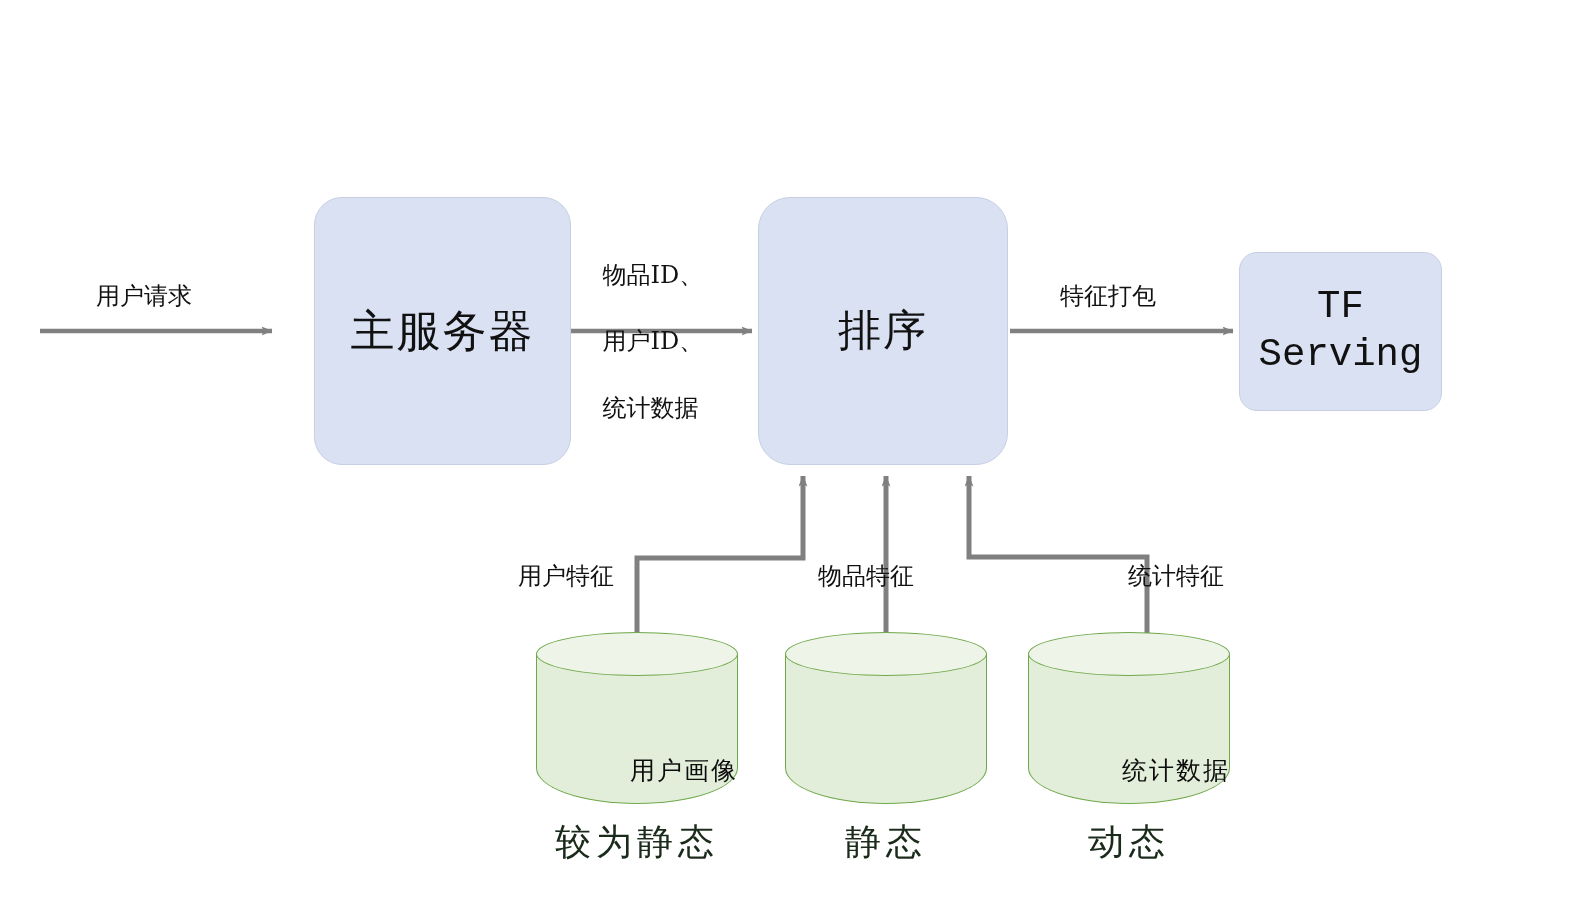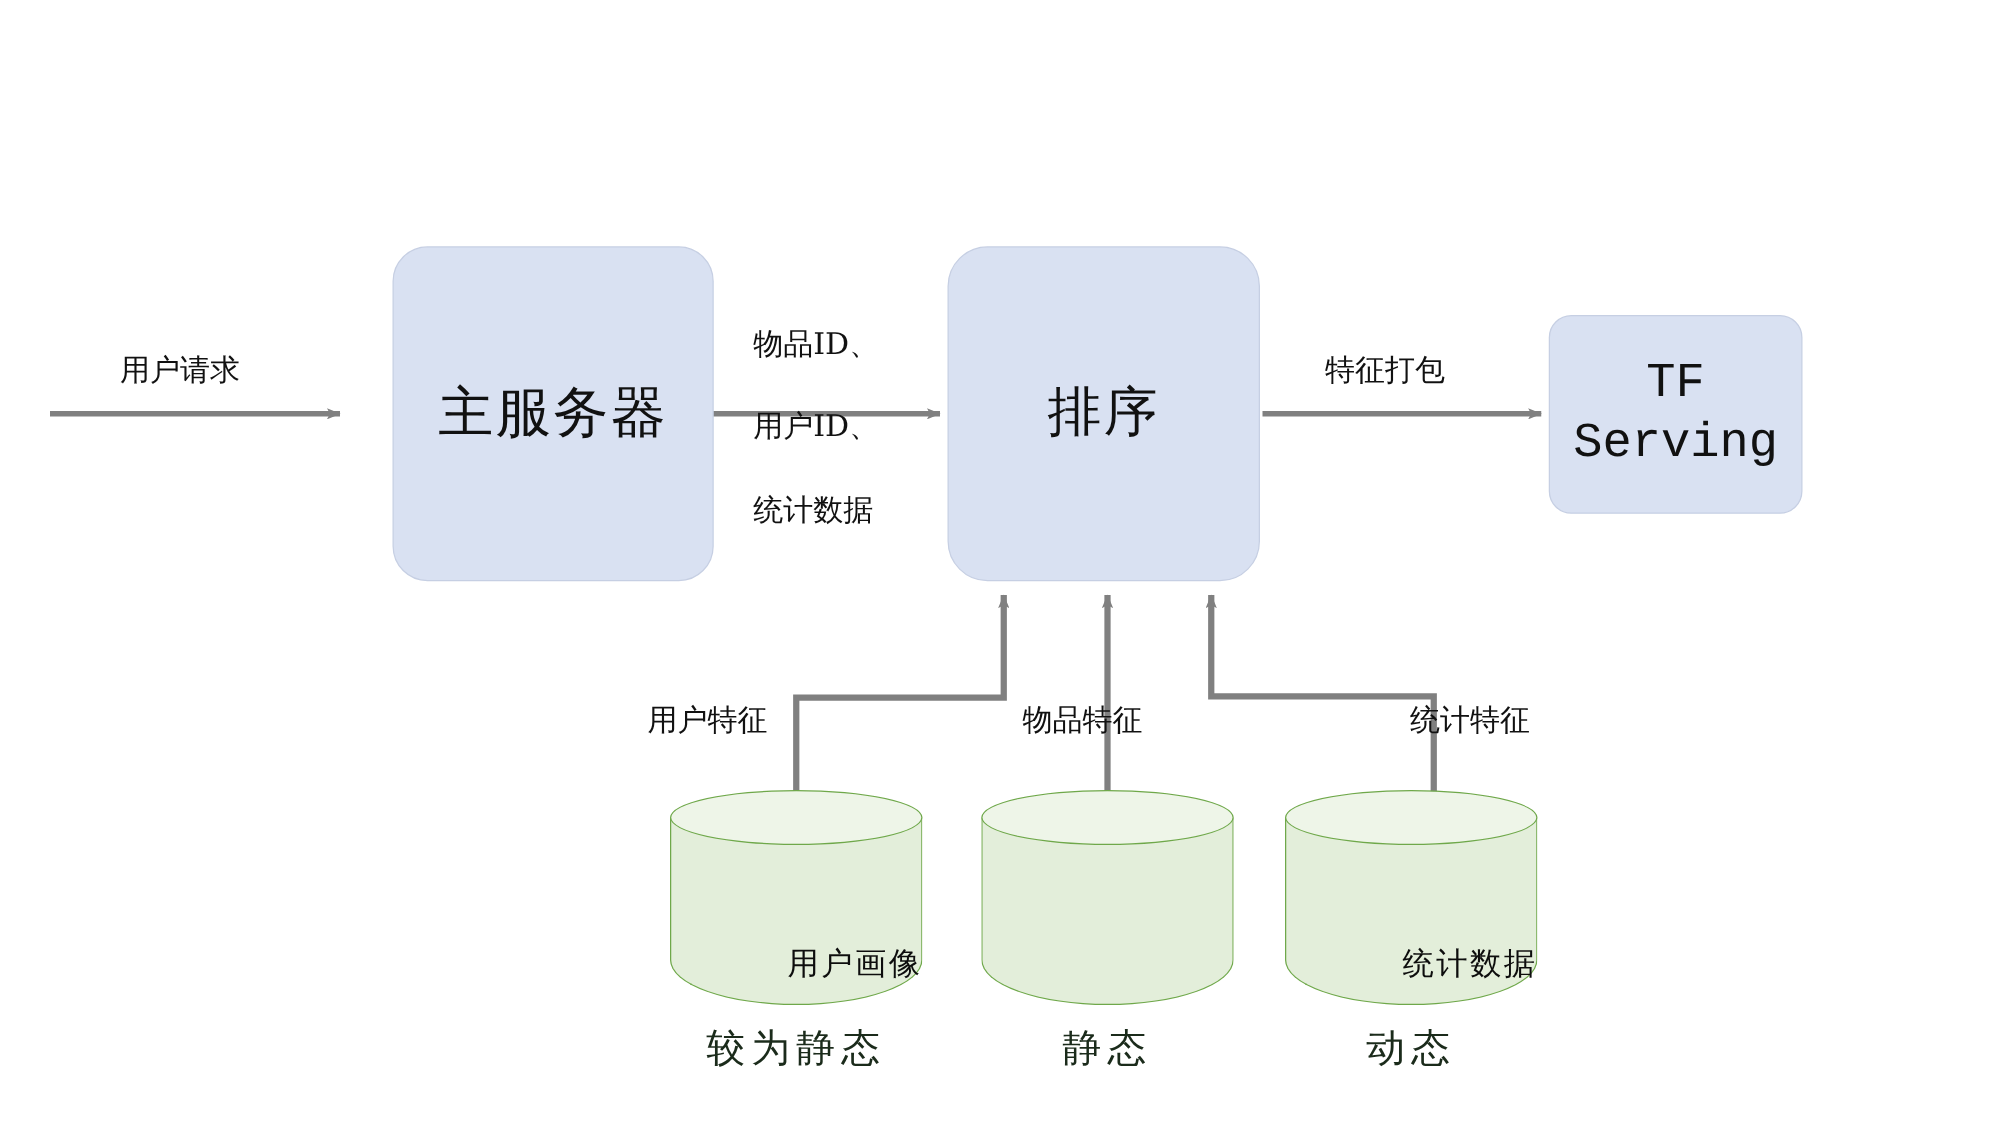--- a/index.html
+++ b/index.html
@@ -161,21 +161,21 @@
     color: #0d0d0d;
     margin-top: 40px;
   }
   .cyl-caption {
     position: absolute;
     left: -24px;
     top: 186px;
     width: 250px;
     text-align: center;
     font-family: "DejaVu Serif", "Liberation Serif", serif;
-    font-size: 31px;
+    font-size: 36px;
     letter-spacing: 5px;
     color: #1b2b1b;
   }
 
   #cyl-user-profile { left: 536px; top: 632px; }
   #cyl-item-profile { left: 785px; top: 632px; }
   #cyl-stat-data    { left: 1028px; top: 632px; }
 </style>
 </head>
 <body>

